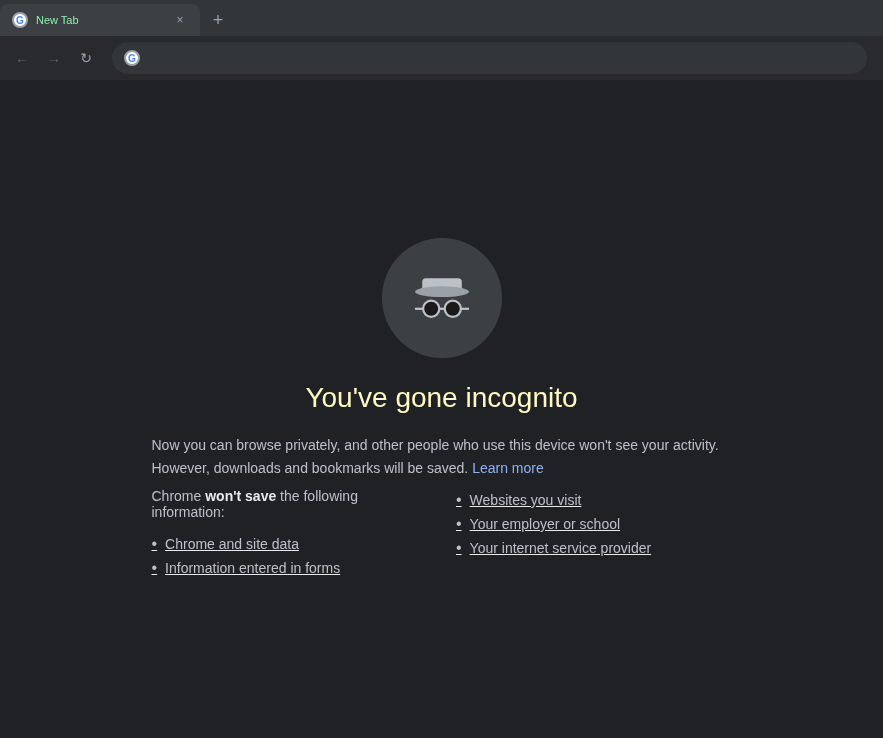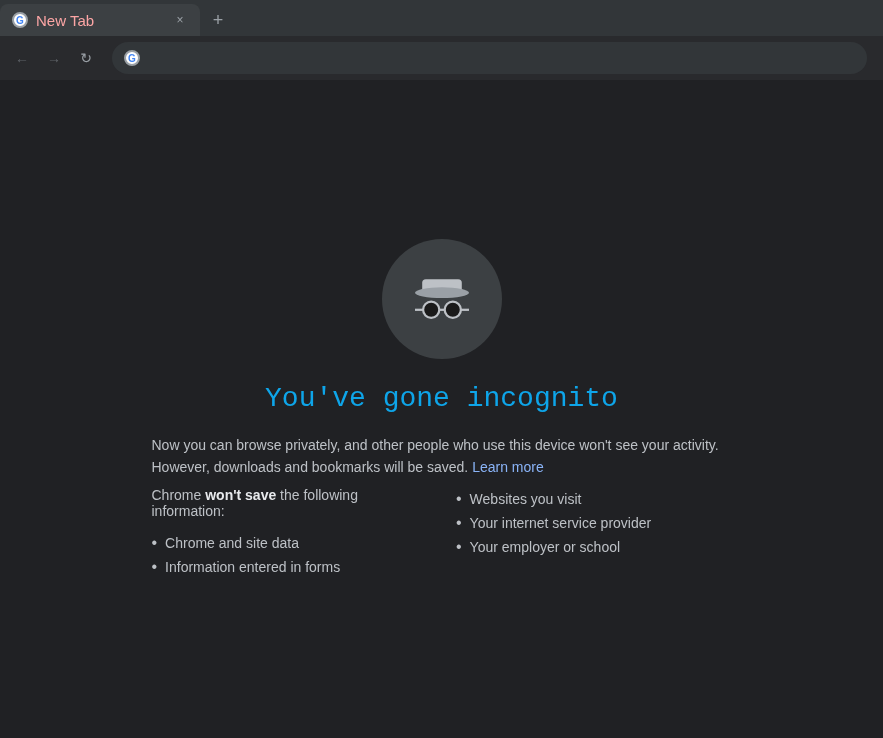--- a/index.html
+++ b/index.html
@@ -43,22 +43,22 @@
 
     .tab-favicon {
       width: 16px;
       height: 16px;
       display: flex;
       align-items: center;
       justify-content: center;
     }
 
     .tab-title {
-      font-size: 15px;
-      color: #fca5a5;
+      font-size: 11px;
+      color: #86efac;
       flex: 1;
       white-space: nowrap;
       overflow: hidden;
       text-overflow: ellipsis;
     }
 
     .tab-close {
       width: 16px;
       height: 16px;
       border-radius: 50%;
@@ -160,23 +160,22 @@
     }
 
     .incognito-svg {
       width: 72px;
       height: 72px;
     }
 
     .incognito-title {
       font-size: 28px;
       font-weight: 400;
-      color: #0ea5e9;
+      color: #fef9c3;
       margin-bottom: 20px;
-      font-family: Liberation Mono, monospace;
     }
 
     .incognito-desc {
       font-size: 14px;
       color: #bdc1c6;
       line-height: 1.6;
       text-align: left;
       margin-bottom: 9px;
     }
 
@@ -203,20 +202,21 @@
     }
 
     .info-col-title strong {
       color: #e8eaed;
       font-weight: 600;
     }
 
     .info-list {
       list-style: none;
       padding: 0;
+      text-decoration: underline;
     }
 
     .info-list li {
       font-size: 14px;
       color: #bdc1c6;
       padding: 3px 0;
       display: flex;
       align-items: center;
       gap: 8px;
     }
@@ -317,23 +317,23 @@
             </li>
         </ul>
       </div>
 
       <div class="info-col">
         <ul class="info-list">
           <li>
               <span>Websites you visit</span>
             </li>
           <li>
+              <span>Your employer or school</span>
+            </li>
+          <li>
               <span>Your internet service provider</span>
-            </li>
-          <li>
-              <span>Your employer or school</span>
             </li>
         </ul>
       </div>
     </div>
 
   </div>
 </div>
 
 </body></html>

